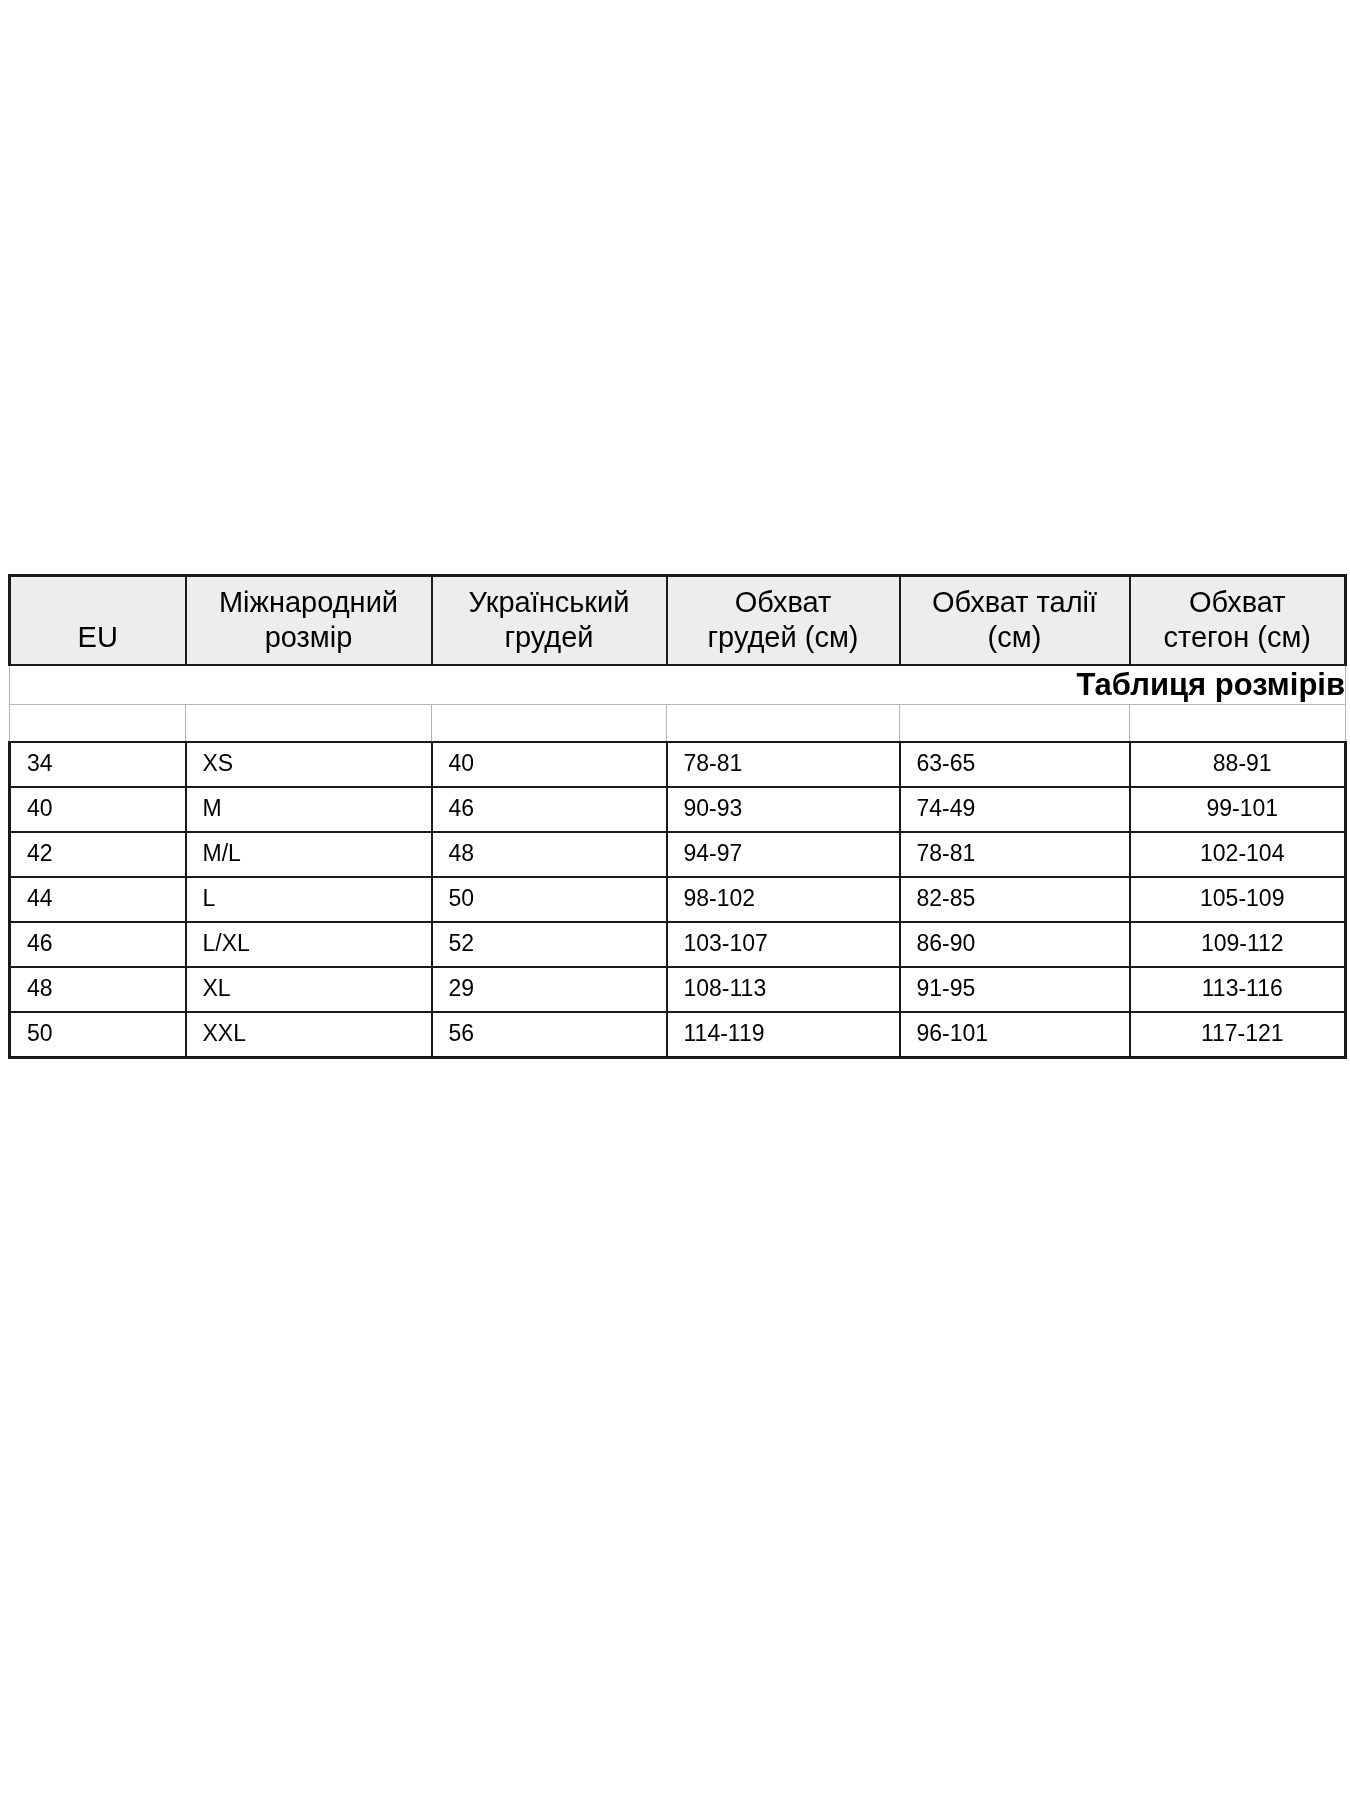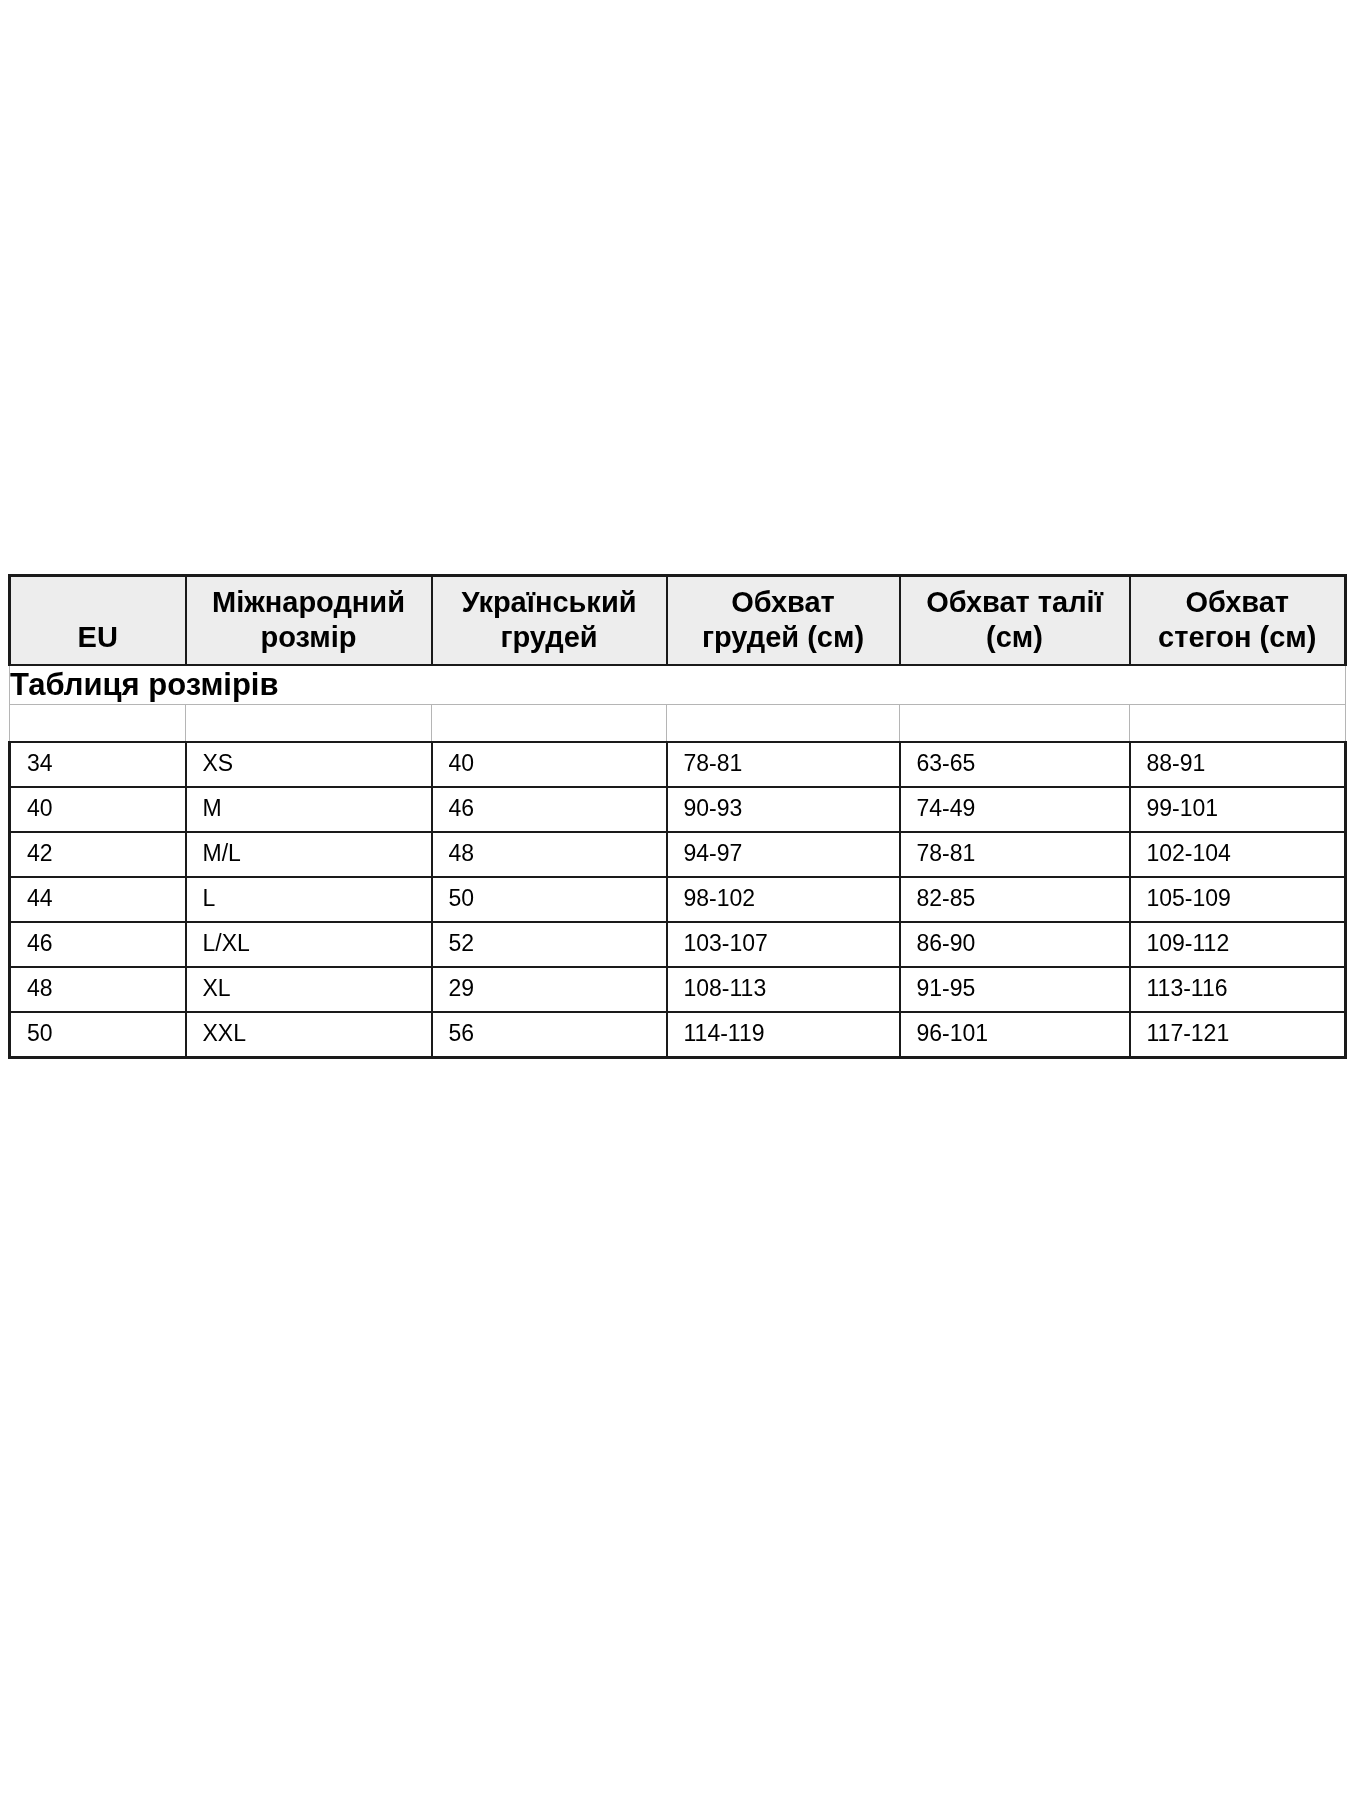--- a/index.html
+++ b/index.html
@@ -22,59 +22,59 @@
     width: 1336px;
     border-collapse: collapse;
     table-layout: fixed;
     color: #000000;
   }
   
   td.title-cell {
     border: 1px solid var(--border-light);
     font-weight: bold;
     font-size: 31px;
-    text-align: left;
+    text-align: right;
     vertical-align: middle;
     height: 38px;
     padding: 0;
   }
   
   tr.spacer-row td {
     border: 1px solid var(--border-light);
     height: 36px;
     padding: 0;
   }
   
   thead th.header-cell {
     background: var(--header-bg);
     border: 2px solid var(--border-dark);
     border-top-width: 3px;
     font-size: 29px;
-    font-weight: bold;
+    font-weight: normal;
     line-height: 1.2;
     text-align: center;
     vertical-align: bottom;
     white-space: pre-line;
     padding: 6px 6px 9px 6px;
     height: 72px;
   }
   thead th.header-cell:first-child { border-left-width: 3px; }
   thead th.header-cell:last-child  { border-right-width: 3px; }
   
   tbody td.cell {
     border: 2px solid var(--border-dark);
     font-size: 23px;
     text-align: left;
     vertical-align: middle;
     padding: 2px 6px 4px 16px;
     height: 37px;
     overflow: hidden;
   }
   tbody tr.table-row td.cell:first-child { border-left-width: 3px; }
-  tbody tr.table-row td.cell:last-child  { border-right-width: 3px; }
+  tbody tr.table-row td.cell:last-child  { border-right-width: 3px; text-align: center; }
   tbody tr.table-row:last-child td.cell  { border-bottom-width: 3px; }
 </style>
 </head>
 <body>
 
 <div class="canvas">
   <table class="size-table">
     <colgroup>
       <col style="width:176px">
       <col style="width:246px">

